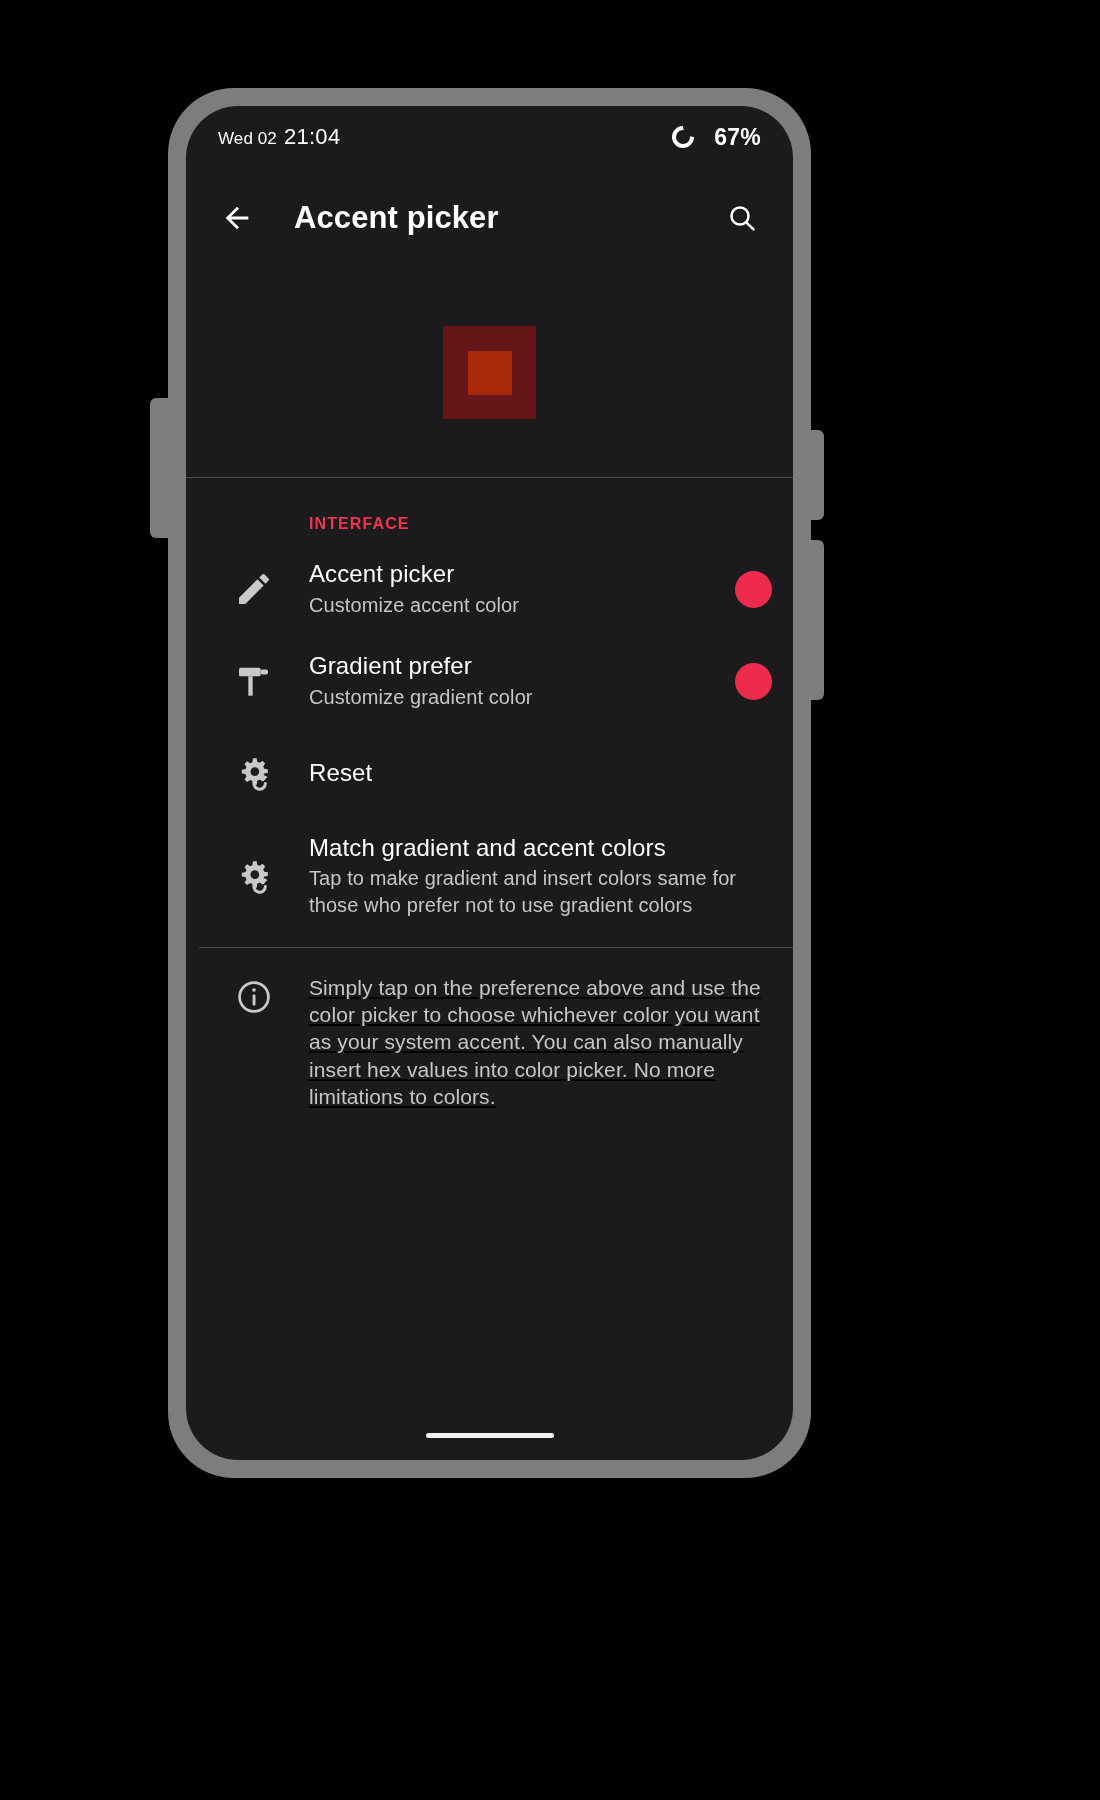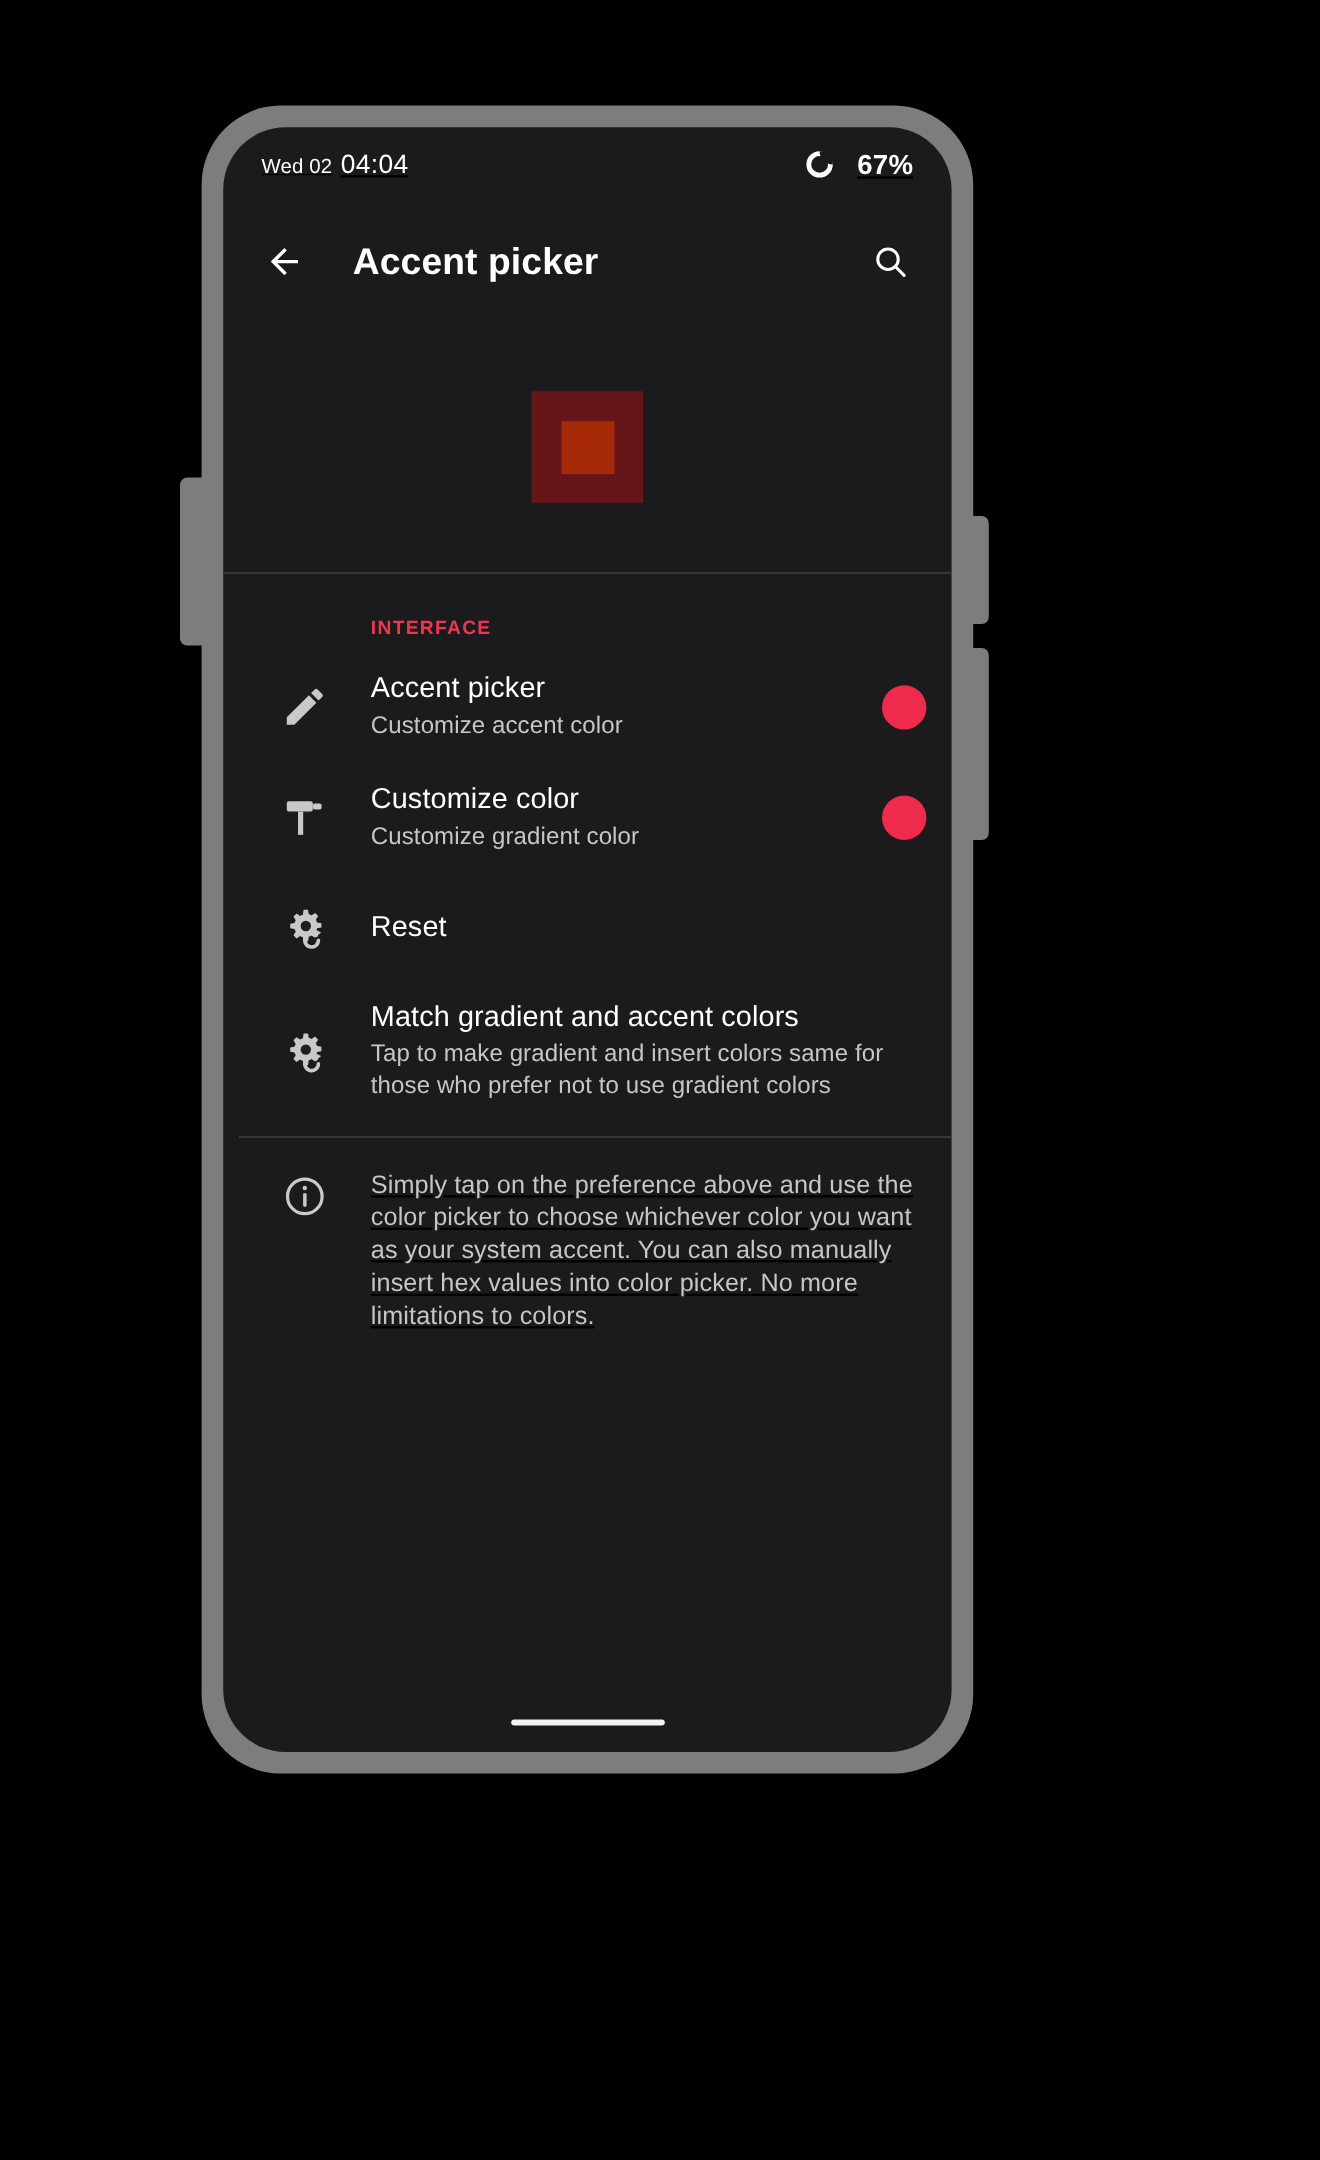--- a/index.html
+++ b/index.html
@@ -31,21 +31,20 @@
     background:#1b1b1d;
     border-radius:52px;
     overflow:hidden;
   }
 
   
   #status-bar {
     position:absolute; left:0; top:0; width:607px; height:62px;
     display:flex; align-items:center; justify-content:space-between;
     padding:0 32px;
-    text-decoration:underline;
   }
   .status-left { display:flex; align-items:baseline; gap:7px; color:#fff; }
   .status-day { font-size:17px; font-weight:500; letter-spacing:.1px; }
   .status-time { font-size:22px; font-weight:400; letter-spacing:.3px; }
   .status-right { display:flex; align-items:center; gap:20px; color:#fff; }
   .battery-ring {
     width:22px; height:22px; border-radius:50%;
     border:4px solid #fff; position:relative; display:block;
   }
   .battery-ring::after {
@@ -137,21 +136,21 @@
   <div id="phone-frame"></div>
   <div class="side-button" id="btn-left"></div>
   <div class="side-button" id="btn-right-1"></div>
   <div class="side-button" id="btn-right-2"></div>
 
   <div id="screen">
 
     <div id="status-bar">
       <div class="status-left">
         <span class="status-day">Wed 02</span>
-        <span class="status-time">04:04</span>
+        <span class="status-time">21:04</span>
       </div>
       <div class="status-right">
         <span class="battery-ring"></span>
         <span class="battery-pct">67%</span>
       </div>
     </div>
 
     <div id="app-bar">
       <div id="back-button">
         <svg width="34" height="34" viewBox="0 0 24 24">
@@ -192,21 +191,21 @@
 
       <div class="pref-row">
         <div class="pref-icon">
           <svg width="40" height="40" viewBox="0 0 24 24">
             <rect x="3" y="4" width="13" height="5.2" rx="1" fill="#c9c9c9"></rect>
             <rect x="16" y="5.1" width="4.4" height="3" rx="1" fill="#c9c9c9"></rect>
             <rect x="8.6" y="9.2" width="2.6" height="11.6" fill="#c9c9c9"></rect>
           </svg>
         </div>
         <div class="pref-text">
-          <div class="pref-title">Customize color</div>
+          <div class="pref-title">Gradient prefer</div>
           <div class="pref-summary">Customize gradient color</div>
         </div>
         <div class="color-dot" style="background: rgb(239, 43, 77);"></div>
       </div>
 
       <div class="pref-row">
         <div class="pref-icon">
           <svg width="40" height="40" viewBox="0 0 24 24">
             <path d="M11.4 3.1h2.2l.36 2.14c.5.16.96.38 1.38.66l1.8-1.2 1.56 1.56-1.2 1.8c.28.42.5.88.66 1.38l2.14.36v2.2l-2.14.36c-.16.5-.38.96-.66 1.38l1.2 1.8-1.56 1.56-1.8-1.2c-.42.28-.88.5-1.38.66L13.6 19h-2.2l-.36-2.14c-.5-.16-.96-.38-1.38-.66l-1.8 1.2-1.56-1.56 1.2-1.8a5.6 5.6 0 0 1-.66-1.38L4.7 12.3v-2.2l2.14-.36c.16-.5.38-.96.66-1.38l-1.2-1.8L7.86 5l1.8 1.2c.42-.28.88-.5 1.38-.66L11.4 3.1z" fill="#c9c9c9"></path>
             <circle cx="12.5" cy="11.2" r="2.6" fill="#1f1f21"></circle>

